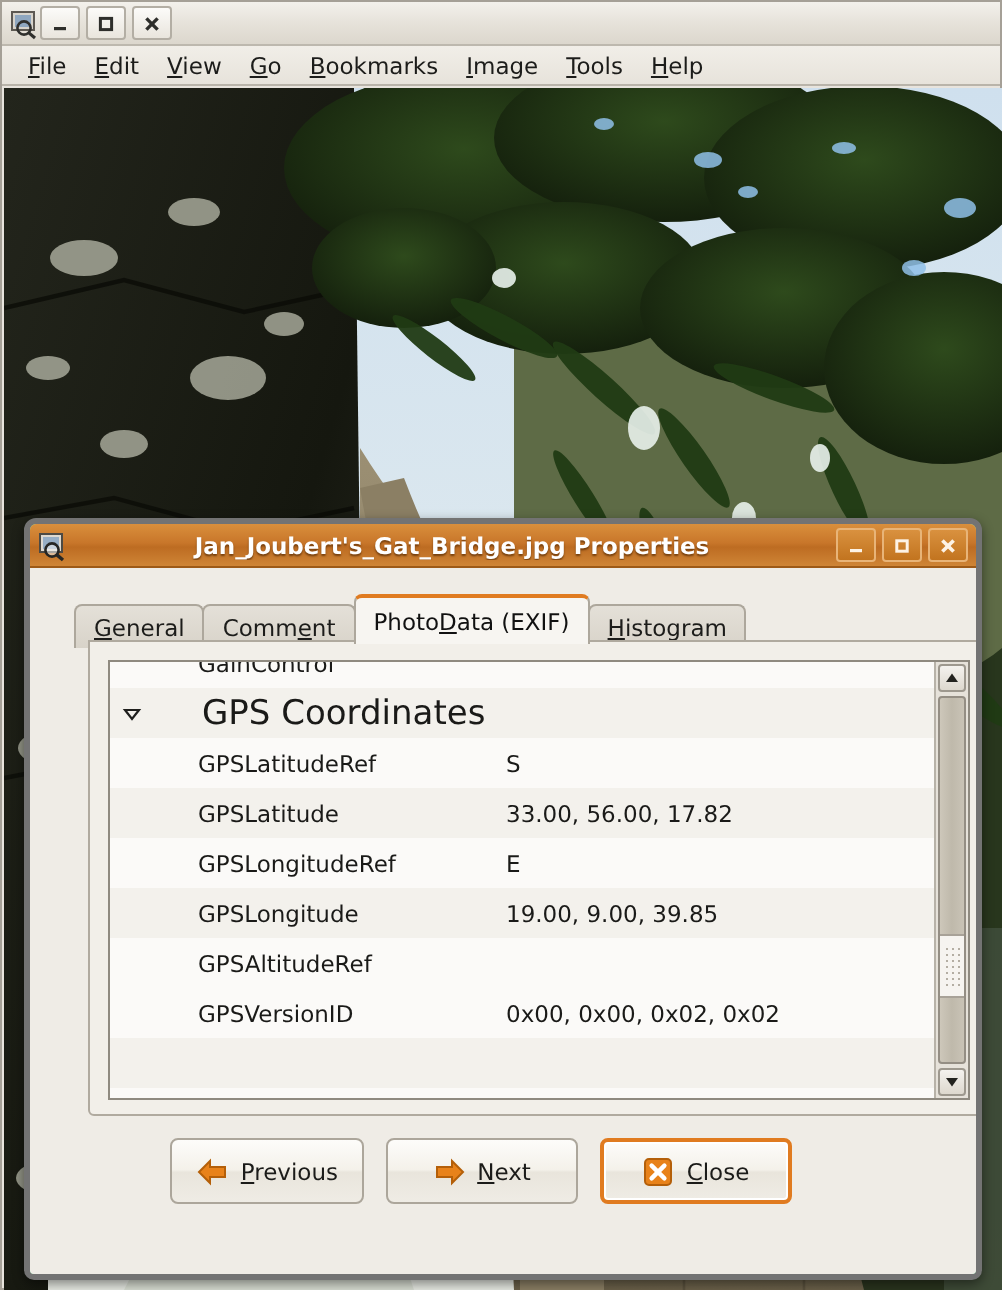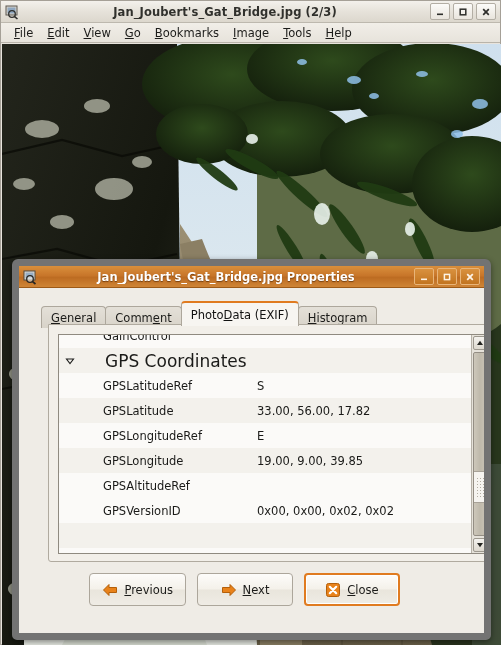--- a/index.html
+++ b/index.html
@@ -90,21 +90,21 @@
     background: #14170f;
   }
   #photo-canvas { position:absolute; left:0; top:0; width:499px; height:601px; }
 
   
   #props-dialog {
     position: absolute;
     left: 11px; top: 258px;
     width: 479px; height: 381px;
     background: #86efac;
-    border: 7px solid #737373;
+    border: 3px solid #737373;
     border-radius: 6px 6px 5px 5px;
     box-shadow: 0 2px 6px rgba(0,0,0,0.45);
     box-sizing: border-box;
     overflow: hidden;
   }
   #props-titlebar {
     height: 22px;
     background: linear-gradient(to bottom,#d98f3c 0%, #c8762a 45%, #bd6c22 55%, #cf8536 100%);
     border-bottom: 1px solid #9d5a17;
     display: flex;
@@ -321,21 +321,20 @@
 
   <div id="viewer-titlebar">
     <span class="win-icon">
       <svg width="16" height="16" viewBox="0 0 16 16">
         <rect x="2" y="2" width="11" height="9" fill="#d7d3cb" stroke="#5d5953" stroke-width="1"></rect>
         <rect x="3.5" y="3.5" width="8" height="6" fill="#8fa7c0"></rect>
         <circle cx="8" cy="10" r="3.3" fill="none" stroke="#2f2f2d" stroke-width="1.3"></circle>
         <line x1="10.3" y1="12.3" x2="13.5" y2="15" stroke="#2f2f2d" stroke-width="1.6"></line>
       </svg>
     </span>
-    <div id="viewer-title-text">Jan_Joubert's_Gat_Bridge.jpg  (2/3)</div>
     <div class="win-btns">
       <span class="win-btn">
         <svg width="10" height="10" viewBox="0 0 10 10">
             <rect x="2" y="6.5" width="6" height="1.6" fill="#2e2e2b"></rect>
           </svg>
       </span>
       <span class="win-btn">
         <svg width="10" height="10" viewBox="0 0 10 10">
             <rect x="2.2" y="2.2" width="5.6" height="5.6" fill="none" stroke="#2e2e2b" stroke-width="1.5"></rect>
           </svg>

